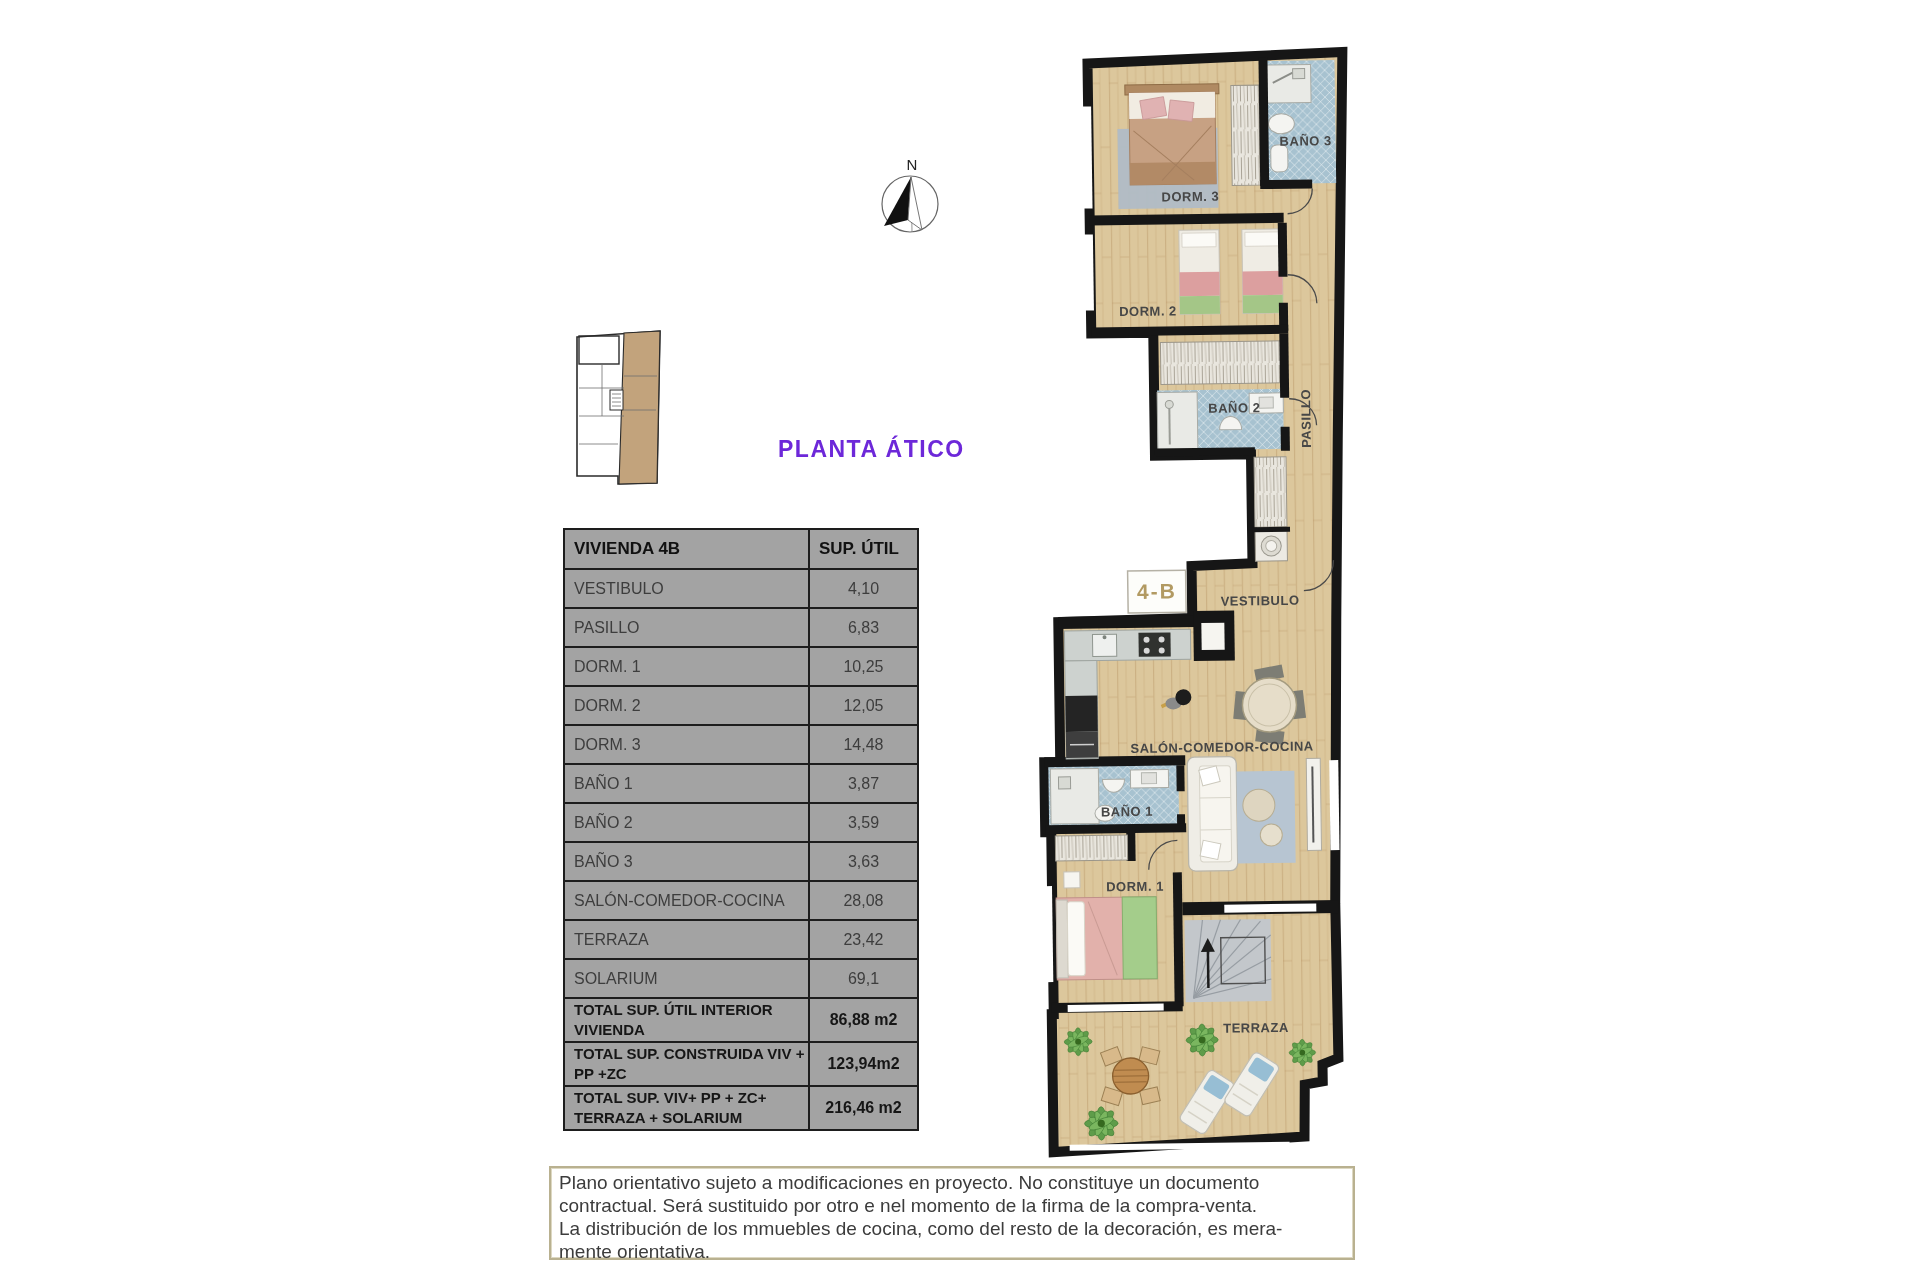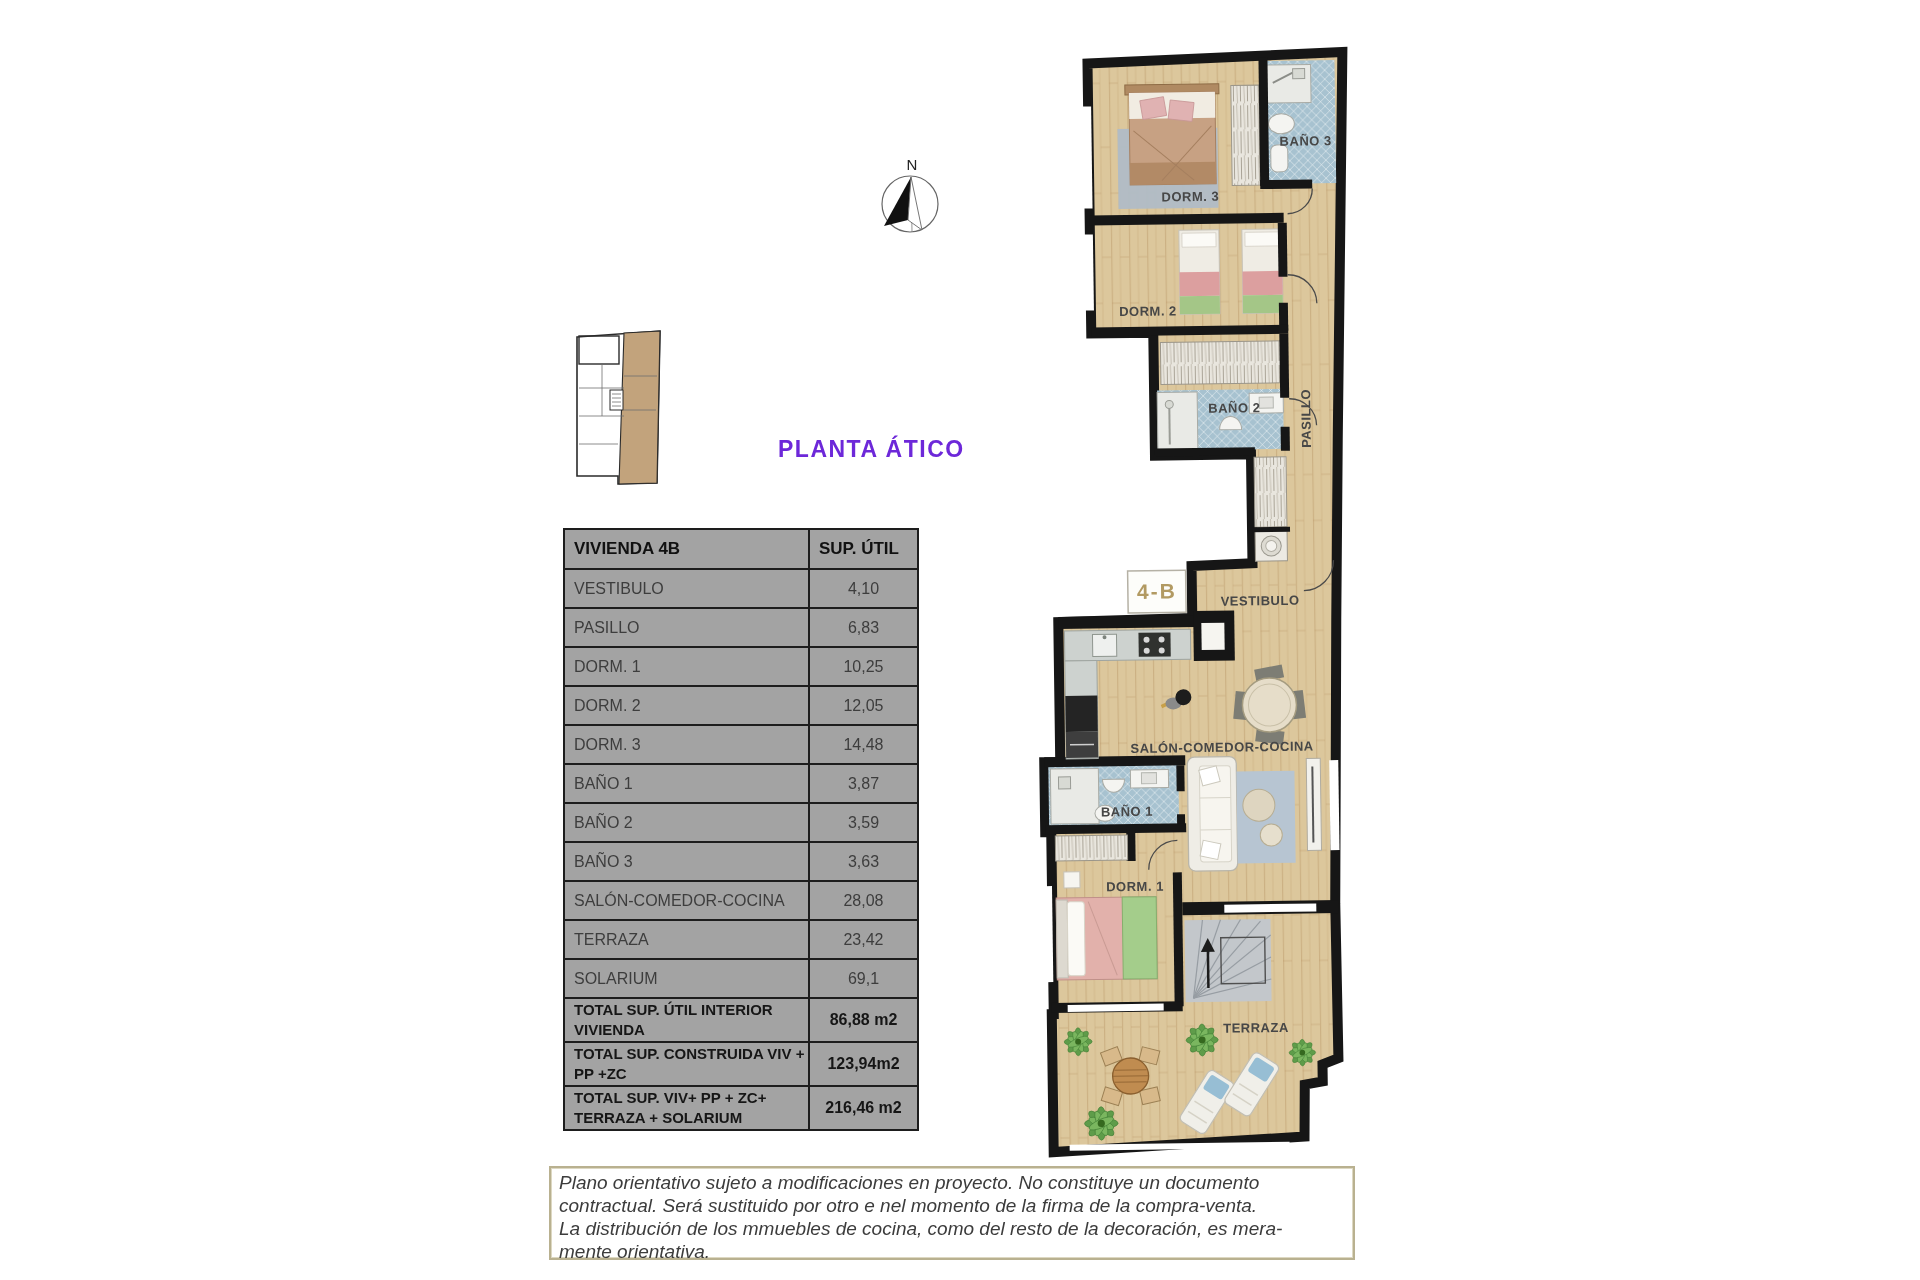--- a/index.html
+++ b/index.html
@@ -20,21 +20,21 @@
   table.areas th{height:38px;text-align:left;font-size:17px;color:#111;}
   table.areas th.vh{text-align:left;margin-top:15px;}
   table.areas td.lbl{height:37px;}
   table.areas td.val{text-align:center;padding:0;border-radius:18px;}
   table.areas tr.total td{font-weight:700;color:#161616;font-size:15px;line-height:20px;
               height:42px;}
   table.areas tr.total td.val{font-size:16px;}
   
   .disclaimer{position:absolute;left:549px;top:1166px;width:786px;height:84px;
       border:2px solid #b9b190;box-shadow:inset 0 0 0 1px #ddd8c2;background:#fff;
-      padding:3px 8px;font-size:19px;line-height:23px;color:#3c3c3c;font-style:italic;}
+      padding:3px 8px;font-size:19px;line-height:23px;color:#3c3c3c;}
   .disclaimer div{white-space:nowrap;}
   svg text{font-family:"Liberation Sans",sans-serif;}
   .roomlbl{font-size:13px;font-weight:700;fill:#474747;letter-spacing:.5px;}
 </style>
 </head>
 <body>
 
 <div class="page">
 
   <svg class="compass" width="120" height="120" viewBox="0 0 120 120">

